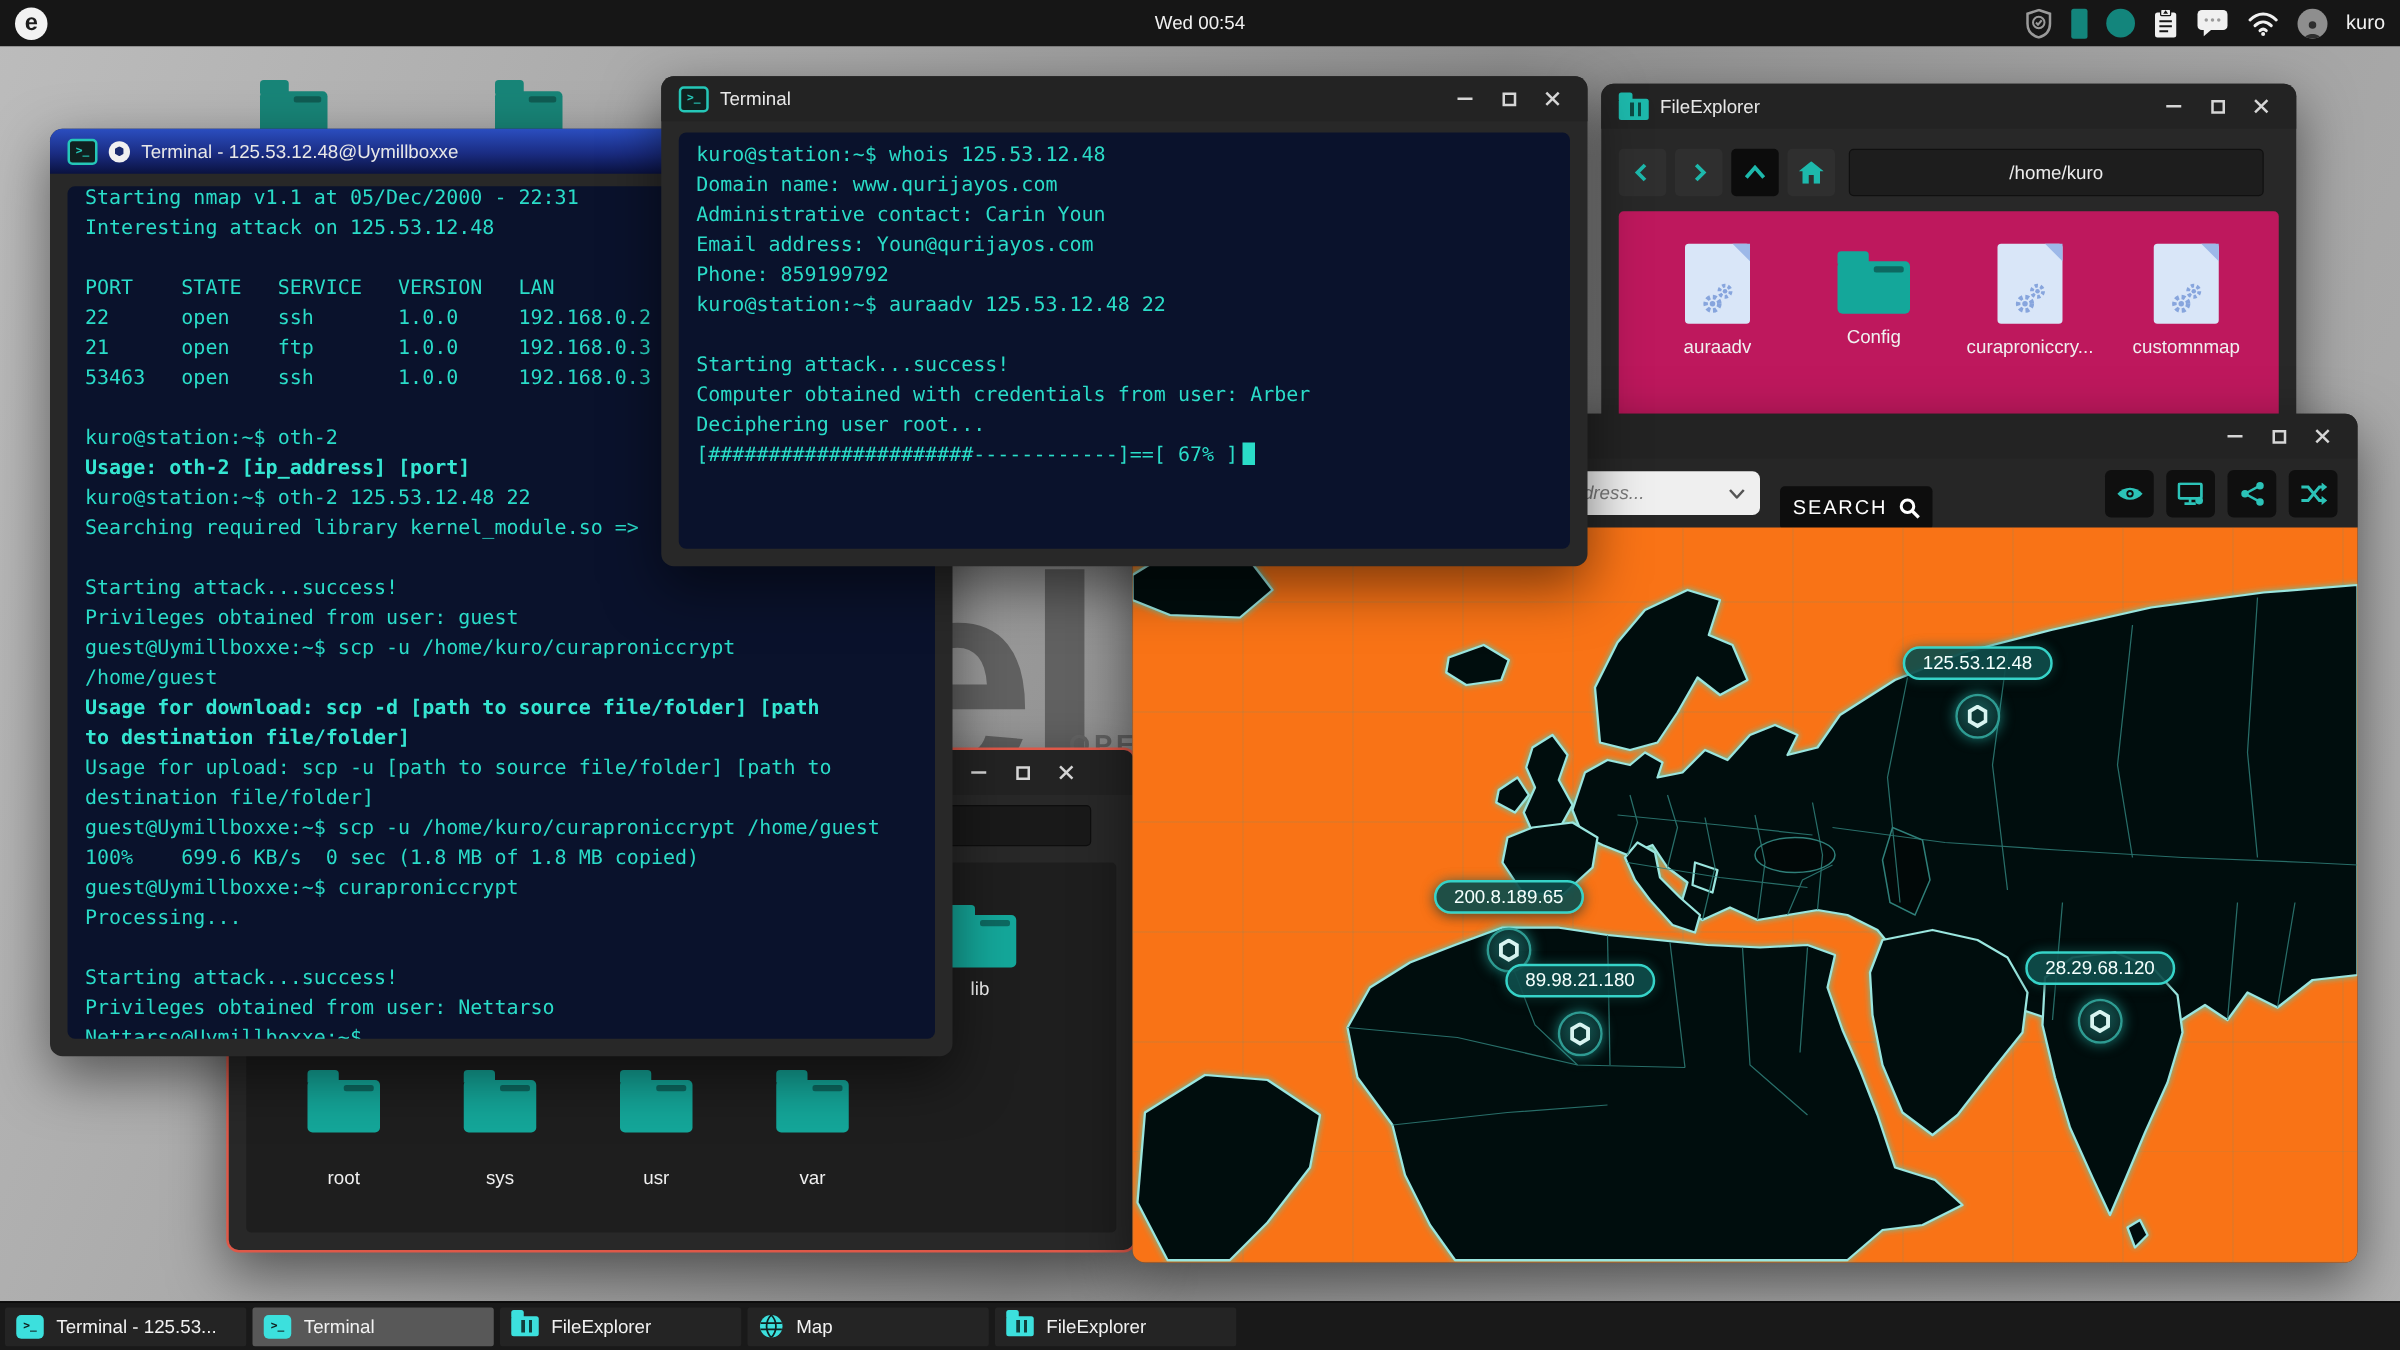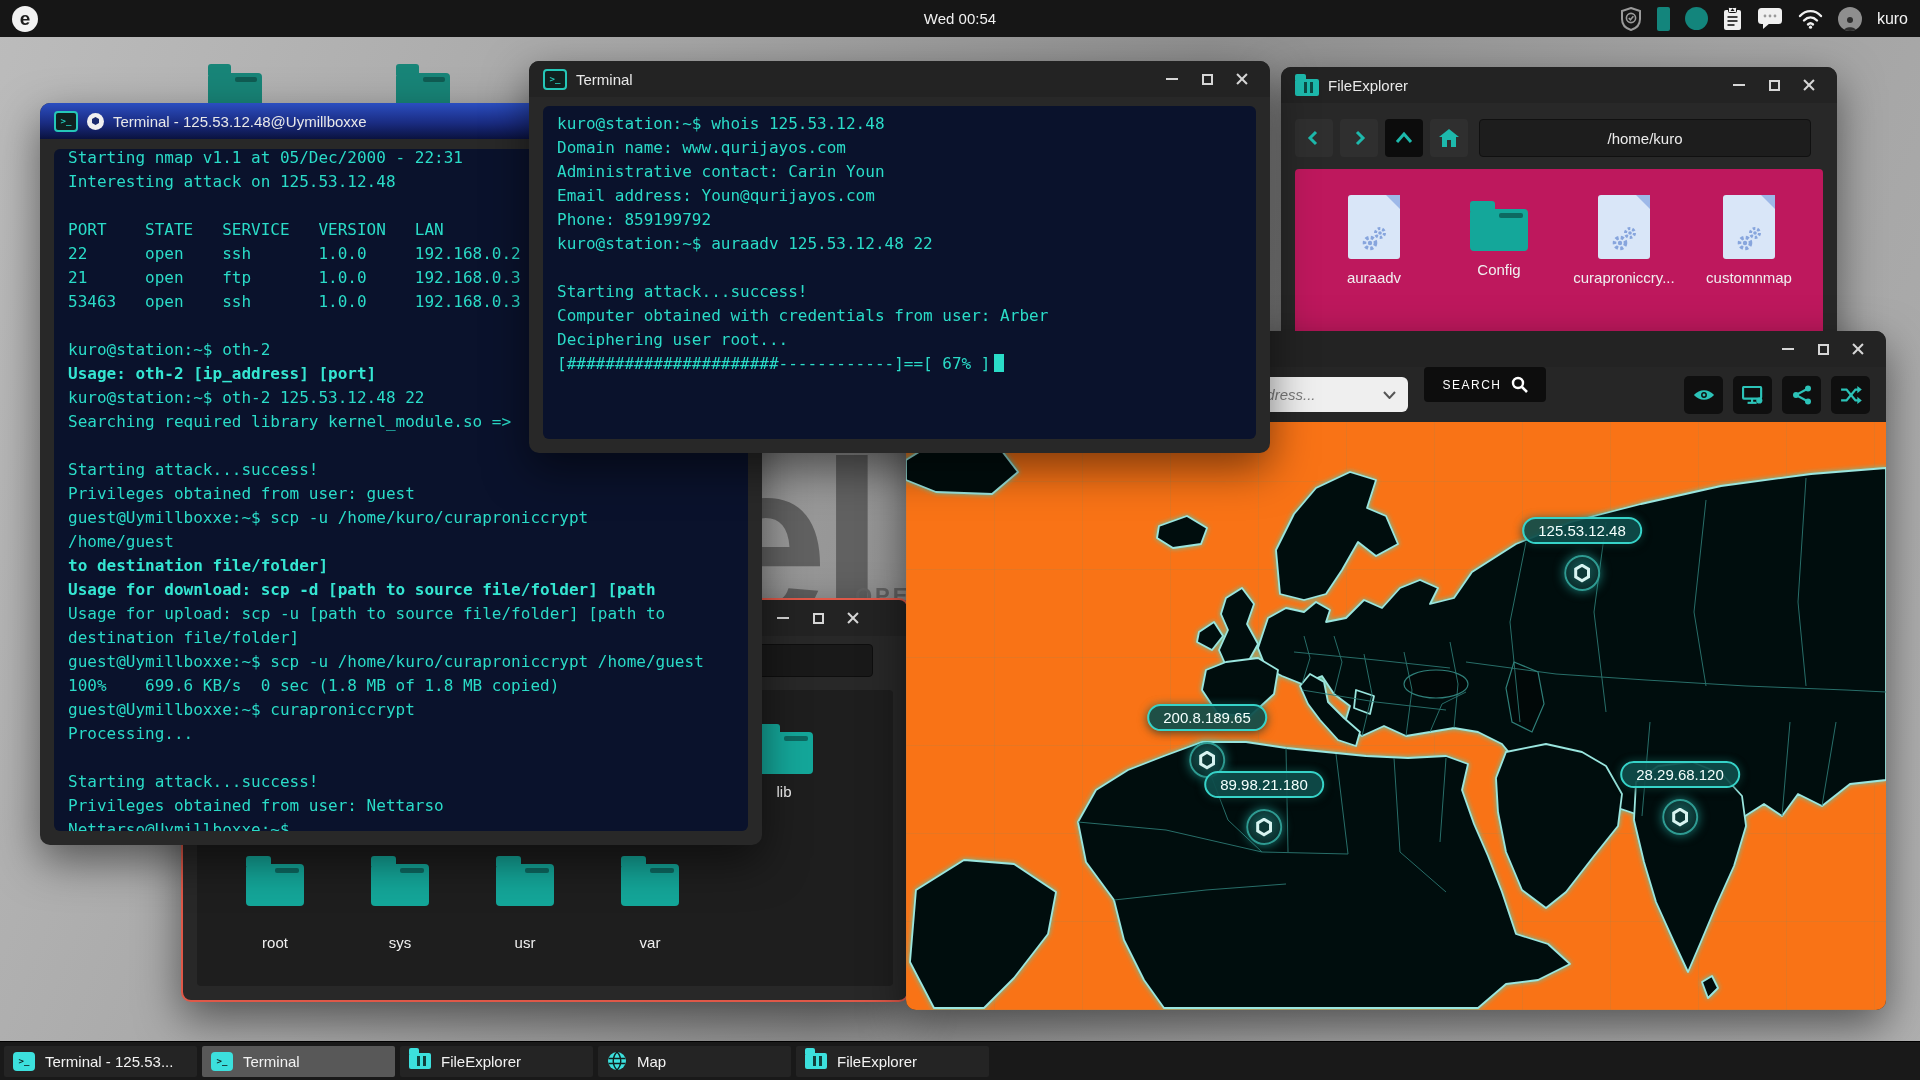--- a/index.html
+++ b/index.html
@@ -83,22 +83,22 @@
   .desk-folder::after { content:""; position:absolute; top:4px; right:5px; left:27px; height:5px; background:rgba(5,30,28,.4); border-radius:2px; }
   .wall-logo { position:absolute; left:700px; top:428px; z-index:1; color:#616161; font-weight:bold;
     font-size:230px; line-height:230px; letter-spacing:-8px; font-family:"Liberation Sans",sans-serif; }
   .wall-caption { position:absolute; left:855px; top:583px; z-index:1; color:#666; font-weight:bold; font-size:22px; letter-spacing:3px; }
 
   
   .map-toolbar { position:absolute; left:0; top:36px; width:100%; height:55px; background:#262626; }
   .map-combo { position:absolute; left:330px; top:10px; width:172px; height:35px; background:#efefef; border-radius:6px;
     display:flex; align-items:center; padding:0 12px; color:#7a7a7a; font-size:15px; font-style:italic; }
   .map-combo svg { margin-left:auto; }
-  .search-btn { position:absolute; left:518px; top:0; width:122px; height:35px; background:#0d0d0d; border-radius:4px;
-    color:#fff; font-size:12px; letter-spacing:1.5px; display:flex; align-items:center; justify-content:center; gap:9px; }
+  .search-btn { position:absolute; left:518px; top:22px; width:122px; height:35px; background:#0d0d0d; border-radius:4px;
+    color:#fff; font-size:16px; letter-spacing:1.5px; display:flex; align-items:center; justify-content:center; gap:9px; }
   .map-iconbtn { position:absolute; top:9px; width:39px; height:38px; background:#0f0f0f; border-radius:5px;
     display:flex; align-items:center; justify-content:center; }
   .map-content { position:absolute; left:0; top:91px; right:0; bottom:0; background:#f97316; border-radius:0 0 10px 10px; overflow:hidden; }
   .map-content::before { content:""; position:absolute; inset:0; z-index:1; background:
     repeating-linear-gradient(0deg, rgba(64,150,142,.10) 0 1px, transparent 1px 88px),
     repeating-linear-gradient(90deg, rgba(64,150,142,.10) 0 1px, transparent 1px 88px); }
   .map-content svg.world { position:absolute; inset:0; z-index:2; }
   .map-node-wrap { position:absolute; z-index:3; transform:translateX(-50%); display:flex; flex-direction:column; align-items:center; gap:11px; margin-top:-14px; }
   .ip-pill { background:rgba(14,76,74,.93); border:2px solid #36d3c8; border-radius:16px; color:#f4fffd;
     font-size:15px; padding:3px 14px; white-space:nowrap; box-shadow:0 2px 10px rgba(0,0,0,.55),0 0 9px rgba(54,211,200,.35); }
@@ -199,22 +199,22 @@
           <div class="tline"></div>
           <div class="tline">kuro@station:~$ oth-2</div>
           <div class="tline bold">Usage: oth-2 [ip_address] [port]</div>
           <div class="tline">kuro@station:~$ oth-2 125.53.12.48 22</div>
           <div class="tline">Searching required library kernel_module.so =&gt;</div>
           <div class="tline"></div>
           <div class="tline">Starting attack...success!</div>
           <div class="tline">Privileges obtained from user: guest</div>
           <div class="tline">guest@Uymillboxxe:~$ scp -u /home/kuro/curaproniccrypt</div>
           <div class="tline">/home/guest</div>
+          <div class="tline bold">Usage for download: scp -d [path to source file/folder] [path</div>
           <div class="tline bold">to destination file/folder]</div>
-          <div class="tline bold">Usage for download: scp -d [path to source file/folder] [path</div>
           <div class="tline">Usage for upload: scp -u [path to source file/folder] [path to</div>
           <div class="tline">destination file/folder]</div>
           <div class="tline">guest@Uymillboxxe:~$ scp -u /home/kuro/curaproniccrypt /home/guest</div>
           <div class="tline">100%    699.6 KB/s  0 sec (1.8 MB of 1.8 MB copied)</div>
           <div class="tline">guest@Uymillboxxe:~$ curaproniccrypt</div>
           <div class="tline">Processing...</div>
           <div class="tline"></div>
           <div class="tline">Starting attack...success!</div>
           <div class="tline">Privileges obtained from user: Nettarso</div>
           <div class="tline">Nettarso@Uymillboxxe:~$</div>

